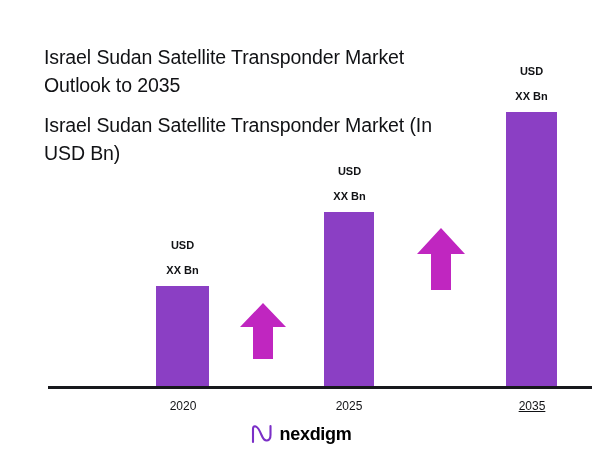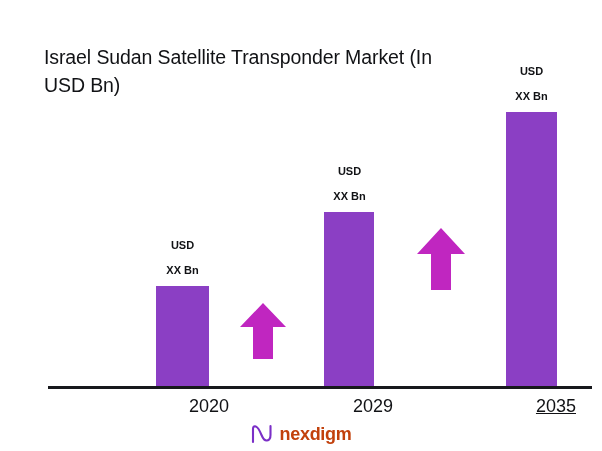--- a/index.html
+++ b/index.html
@@ -26,20 +26,21 @@
     width: 430px;
   }
   .title-line {
     font-size: 19.5px;
     line-height: 28px;
     color: #111215;
     font-weight: 400;
     letter-spacing: -0.1px;
   }
   .title-line.second {
+    margin-top: 12px;
   }
 
   
   .chart {
     position: absolute;
     left: 0;
     top: 0;
     width: 602px;
     height: 451px;
   }
@@ -78,24 +79,24 @@
   .arrow {
     position: absolute;
   }
   .arrow-1 { left: 240px; top: 303px; width: 46px; height: 56px; }
   .arrow-2 { left: 417px; top: 228px; width: 48px; height: 62px; }
 
   
   .axis-label {
     position: absolute;
     top: 396px;
-    font-size: 18px;
+    font-size: 12px;
     line-height: 20px;
     color: #111215;
-    text-align: right;
+    text-align: center;
     white-space: nowrap;
   }
   .ax-0 { left: 137px; width: 92px; }
   .ax-1 { left: 209px; width: 120px; }
   .ax-2 { left: 305px; width: 88px; }
   .ax-3 { left: 383px; width: 128px; }
   .ax-4 { left: 488px; width: 88px; text-decoration: underline; }
 
   
   .logo {
@@ -109,31 +110,32 @@
     gap: 7px;
   }
   .logo-mark {
     display: block;
     width: 22px;
     height: 20px;
   }
   .logo-text {
     font-size: 18px;
     font-weight: 600;
-    color: #c2410c;
+    color: #000000;
     letter-spacing: -0.3px;
     line-height: 20px;
   }
 </style>
 </head>
 <body>
 
 <div id="page">
 
   <div class="title-block">
+    <div class="title-line">Israel Sudan Satellite Transponder Market Outlook to 2035</div>
     <div class="title-line second">Israel Sudan Satellite Transponder Market (In USD Bn)</div>
   </div>
 
   <div class="chart">
 
     <div class="bar bar-1"></div>
     <div class="bar bar-2"></div>
     <div class="bar bar-3"></div>
 
     <div class="bar-label lbl-1">
@@ -156,21 +158,21 @@
     </div>
     <div class="arrow arrow-2">
       <svg viewBox="0 0 48 62" width="48" height="62" xmlns="http://www.w3.org/2000/svg">
         <polygon points="24,0 48,26 34,26 34,62 14,62 14,26 0,26" fill="#c026c0"></polygon>
       </svg>
     </div>
 
     <div class="baseline"></div>
 
     <div class="axis-label ax-0">2020</div>
-    <div class="axis-label ax-2">2029</div>
+    <div class="axis-label ax-2">2025</div>
     <div class="axis-label ax-4">2035</div>
   </div>
 
   <div class="logo">
     <span class="logo-mark">
       <svg viewBox="0 0 22 20" width="22" height="20" xmlns="http://www.w3.org/2000/svg">
         <path d="M2 18 L2 5 Q2 1.5 5 2.6 Q7.5 3.6 10.5 11 Q13 17 16 16.5 Q19.5 16 19.5 11 L19.5 2" fill="none" stroke="#7b2fc7" stroke-width="2.1" stroke-linecap="round" stroke-linejoin="round"></path>
       </svg>
     </span>
     <span class="logo-text">nexdigm</span>

